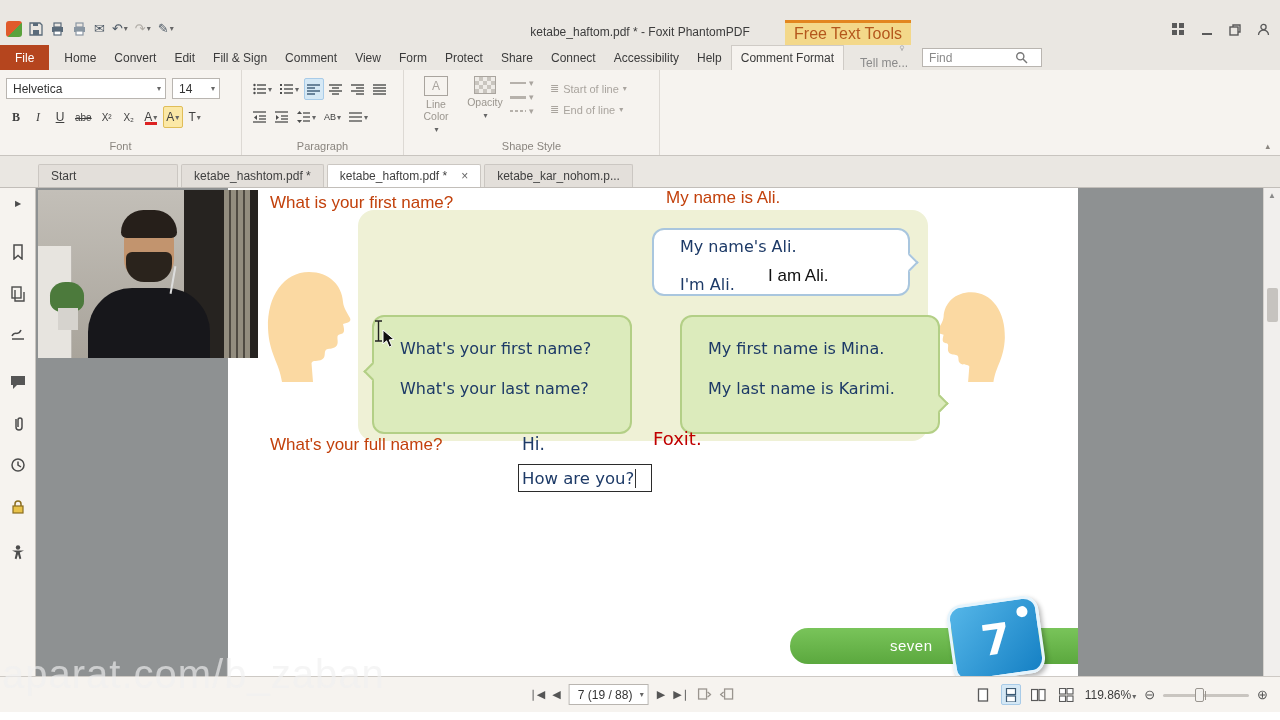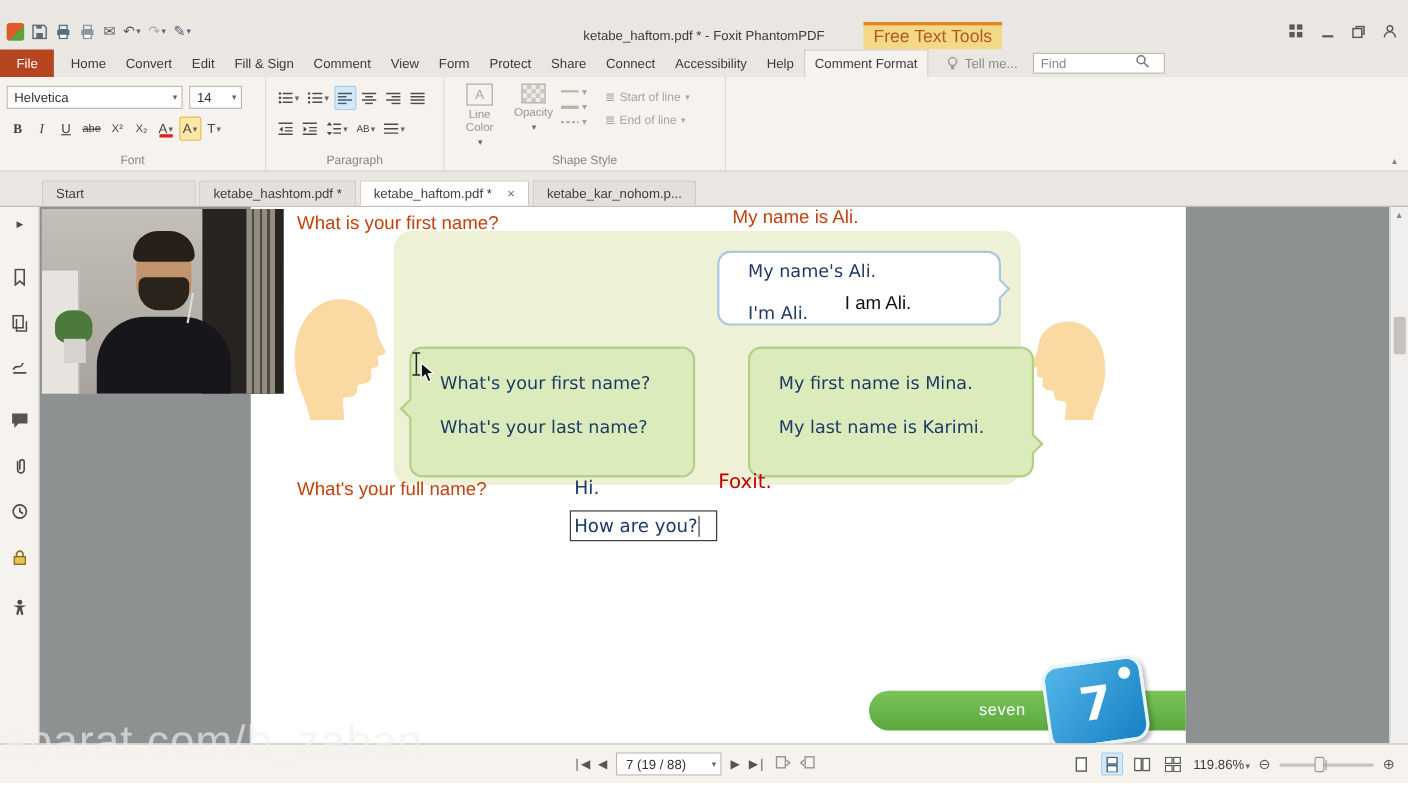--- a/index.html
+++ b/index.html
@@ -20,22 +20,22 @@
                  background:#f3d88a; border-top:3px solid #e2861f; color:#b4571c;
                  font-size:16px; display:flex; align-items:center; justify-content:center; }
   .winctl { position:absolute; right:10px; top:22px; display:flex; gap:16px; align-items:center; color:#5a5a5a; }
 
   
   .tabrow { position:absolute; left:0; top:45px; width:1280px; height:25px; background:#eae7e2;
             display:flex; align-items:stretch; font-size:12px; color:#3b3b3b; }
   .rtab { display:flex; align-items:center; padding:0 9px; cursor:default; }
   .rtab-file { background:#b5451e; color:#fff; padding:0 15px; margin-right:6px; }
   .rtab-active { background:#f6f3ef; border:1px solid #cfcbc6; border-bottom:none; }
-  .tellme { display:flex; align-items:center; gap:5px; margin-left:16px; color:#8a8a8a; }
-  .findbox { display:flex; margin-left:14px; margin-top:3px; width:120px; height:19px;
+  .tellme { display:flex; align-items:flex-end; gap:5px; margin-left:16px; color:#8a8a8a;flex-direction:column; }
+  .findbox { display:flex; align-items:center; margin-left:14px; margin-top:3px; width:120px; height:19px;
              background:#fff; border:1px solid #b9b5b0; padding:0 3px 0 6px; }
   .findbox input { border:none; outline:none; width:86px; font-size:12px; color:#444; background:transparent;
                    font-family:"Liberation Sans", sans-serif; }
   .findbox input::placeholder { color:#8a8a8a; opacity:1; }
 
   
   .ribbon { position:absolute; left:0; top:70px; width:1280px; height:86px; background:#f6f3ef;
             border-bottom:1px solid #c8c4bf; }
   .rgroup { position:absolute; top:0; height:85px; border-right:1px solid #ddd9d4; }
   .g-font { left:0; width:242px; } .g-para { left:242px; width:162px; } .g-shape { left:404px; width:256px; }
@@ -159,21 +159,21 @@
 
   
   .ibeam { position:absolute; left:374px; top:132px; width:9px; height:22px; }
   .mouse { position:absolute; left:382px; top:141px; width:13px; height:19px; }
 
   
   .statusbar { position:absolute; left:0; top:676px; width:1280px; height:36px; background:#f6f3ef;
                border-top:1px solid #cdc9c4; }
   .navcl { position:absolute; left:50%; top:7px; transform:translateX(-54%); display:flex; align-items:center; gap:8px;
            font-size:11px; color:#555; }
-  .pagebox { width:96px; height:21px; background:#fff; border:1px solid #b9b5b0; display:flex; align-items:center;
+  .pagebox { width:80px; height:21px; background:#fff; border:1px solid #b9b5b0; display:flex; align-items:center;
              justify-content:space-between; padding:0 4px 0 8px; font-size:12px; color:#333; }
   .zoomcl { position:absolute; right:12px; top:7px; display:flex; align-items:center; gap:8px; font-size:12px; color:#3c3c3c; }
   .layico { width:20px; height:21px; display:flex; align-items:center; justify-content:center; border:1px solid transparent; border-radius:2px; }
   .layico.active-b { background:#d5e8f5; border-color:#a8cbe8; }
   .sliderw { position:relative; width:86px; height:16px; }
   .slidert { position:absolute; left:0; right:0; top:7px; height:3px; background:#c9c5c0; border-radius:2px; }
   .slidertick { position:absolute; left:42px; top:4px; width:1px; height:9px; background:#9a958f; }
   .sliderh { position:absolute; left:32px; top:1px; width:9px; height:14px; background:#f3f1ee;
              border:1px solid #9a958f; border-radius:2px; }
   .circ { font-size:13px; color:#555; }

